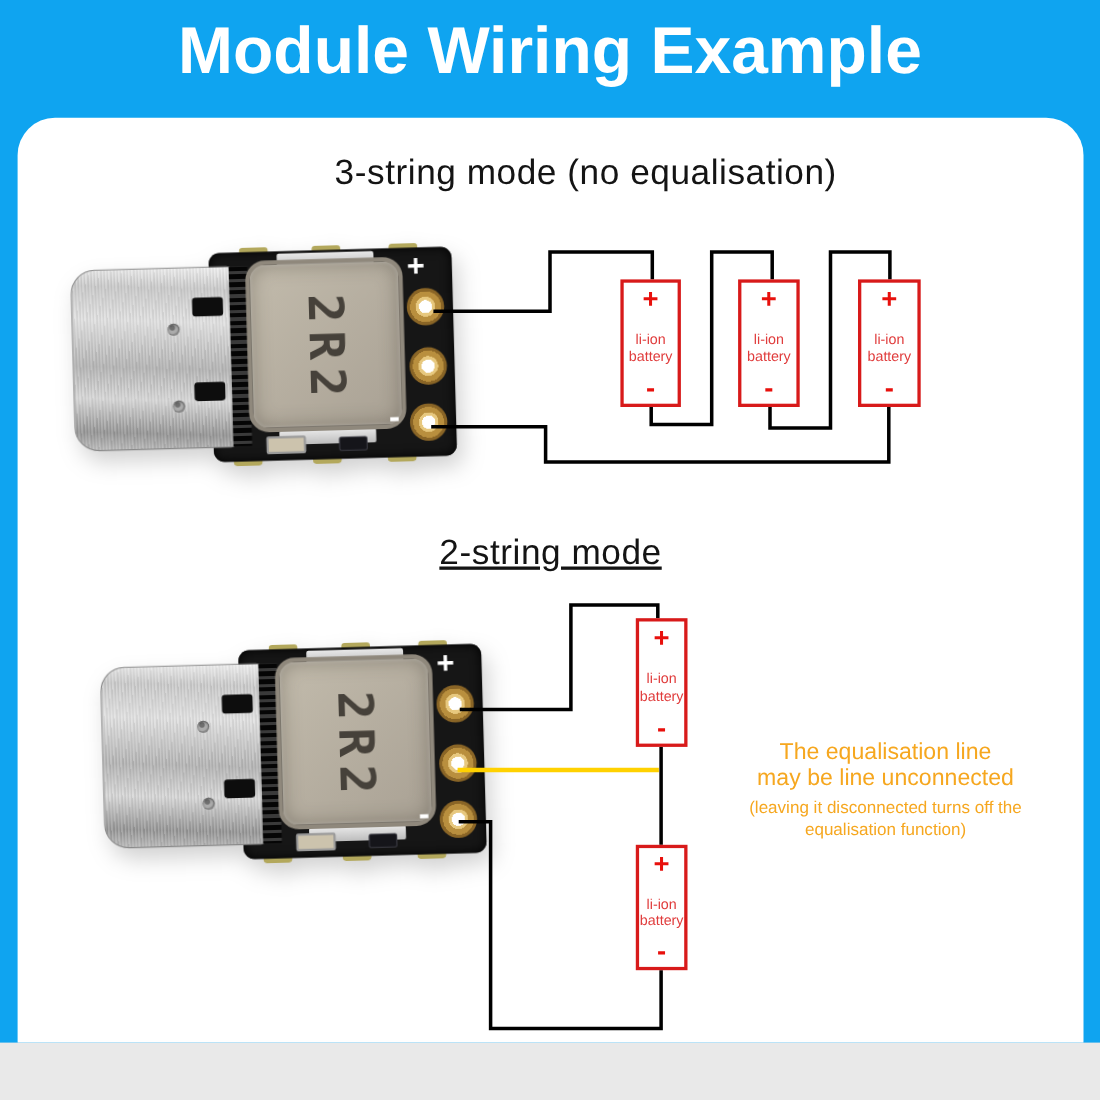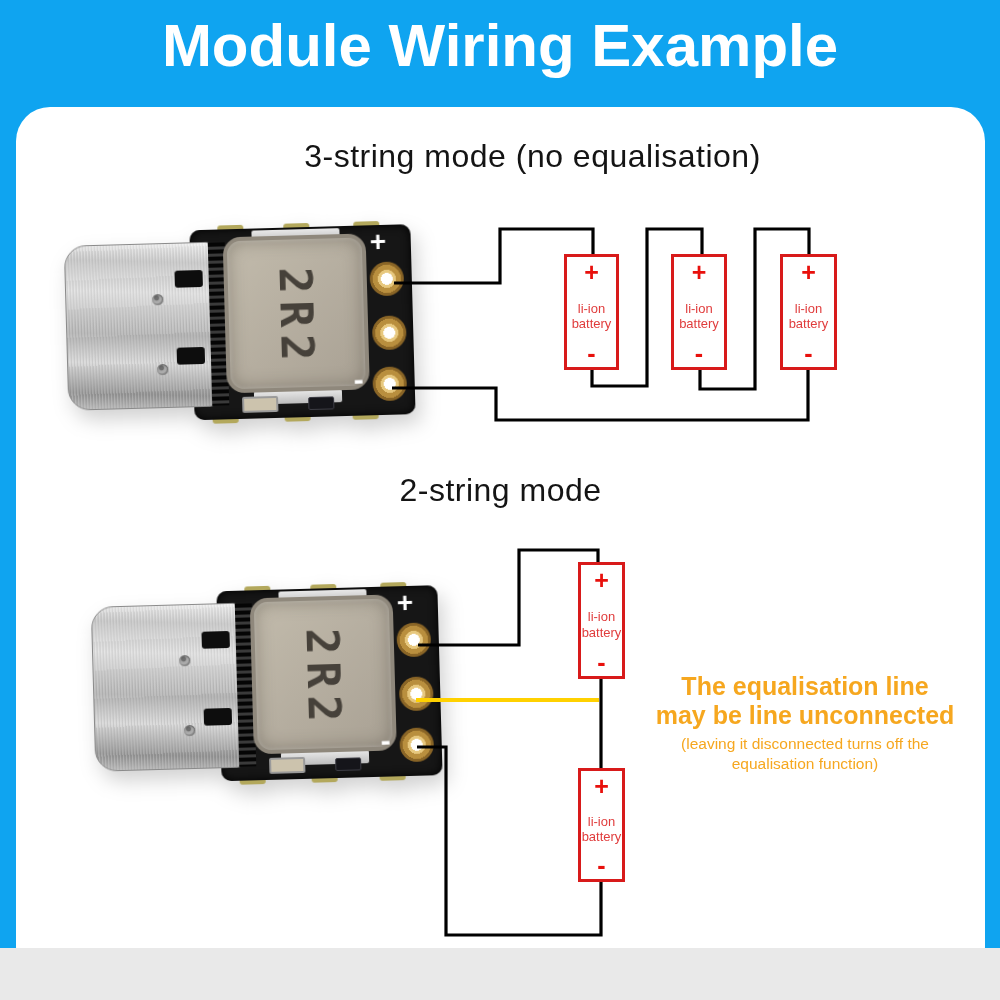--- a/index.html
+++ b/index.html
@@ -14,21 +14,21 @@
     background:var(--panel,#fff);border-radius:34px;z-index:0;
   }
   h1.header-title{
     position:absolute;top:16px;left:0;width:100%;margin:0;text-align:center;
     color:#fff;font-size:60px;font-weight:bold;letter-spacing:0;line-height:1;z-index:1;
   }
   .section-title{
     position:absolute;left:16px;width:969px;text-align:center;
     color:#141414;font-size:32px;font-weight:400;z-index:1;letter-spacing:0.5px;
   }
-  .t1{top:138px;margin-left:32px;} .t2{top:472px;}
+  .t1{top:138px;margin-left:32px;} .t2{top:484px;text-decoration:underline;}
 
   
   .module{position:absolute;width:352px;height:200px;transform:rotate(-1.6deg);z-index:1;
           filter:drop-shadow(5px 10px 10px rgba(0,0,0,0.18));}
   .m1{left:62px;top:224px;} .m2{left:89px;top:585px;}
   .module *{position:absolute;}
   .tab{width:26px;height:10px;background:#b3a85c;border-radius:3px;z-index:1;}
   .tt1{left:158px;top:1px;} .tt2{left:224px;top:1px;} .tt3{left:294px;top:1px;}
   .tb1{left:148px;top:189px;} .tb2{left:220px;top:189px;} .tb3{left:288px;top:189px;}
   .pcb{left:130px;top:5px;width:221px;height:190px;background:#161616;border-radius:10px;z-index:2;
@@ -88,21 +88,21 @@
   .b4{left:578px;top:562px;width:47px;height:117px;}
   .b5{left:578px;top:768px;width:47px;height:114px;}
   .b-plus{font-size:25px;font-weight:bold;color:#E8100C;line-height:1;}
   .b-name{font-size:13px;color:#E03C3C;text-align:center;line-height:1.2;font-weight:500;}
   .b-name span{display:block;}
   .b-minus{font-size:25px;font-weight:bold;color:#E8100C;line-height:0.55;}
 
   
   .note{position:absolute;left:630px;top:672px;width:350px;text-align:center;
         color:var(--note,#F6A71F);z-index:2;}
-  .note-big{font-size:25px;font-weight:bold;line-height:1.16;}
+  .note-big{font-size:21px;font-weight:normal;line-height:1.16;}
   .note-small{font-size:15.5px;line-height:1.3;}
   .note-small.first{margin-top:4px;}
 </style>
 </head>
 <body>
 
 <div class="canvas">
 
   <h1 class="header-title">Module Wiring Example</h1>
 

